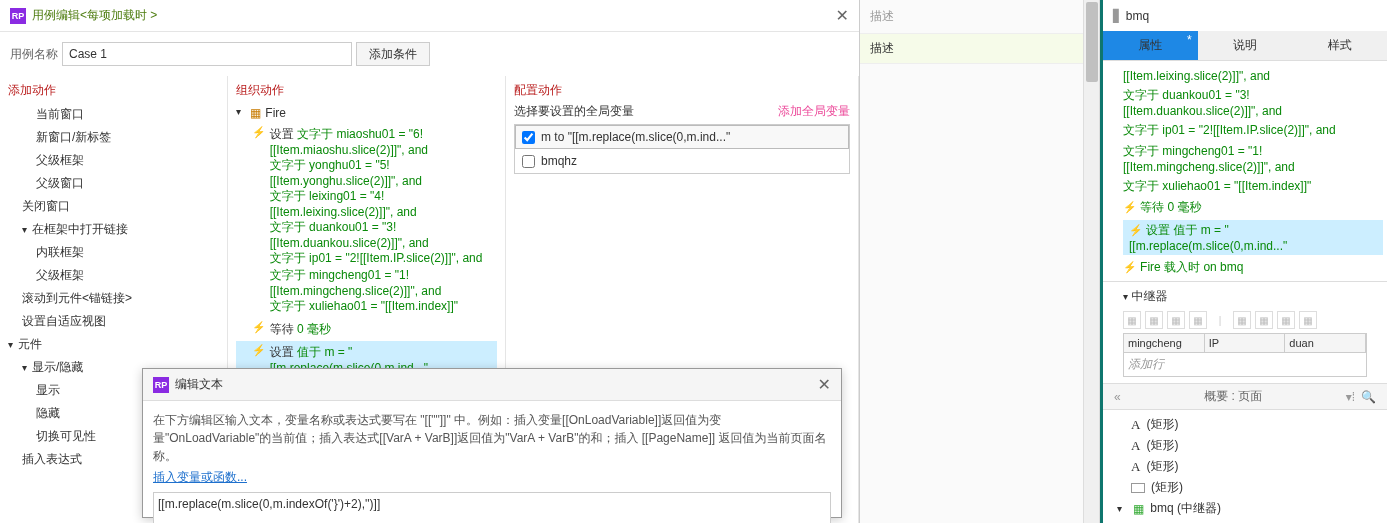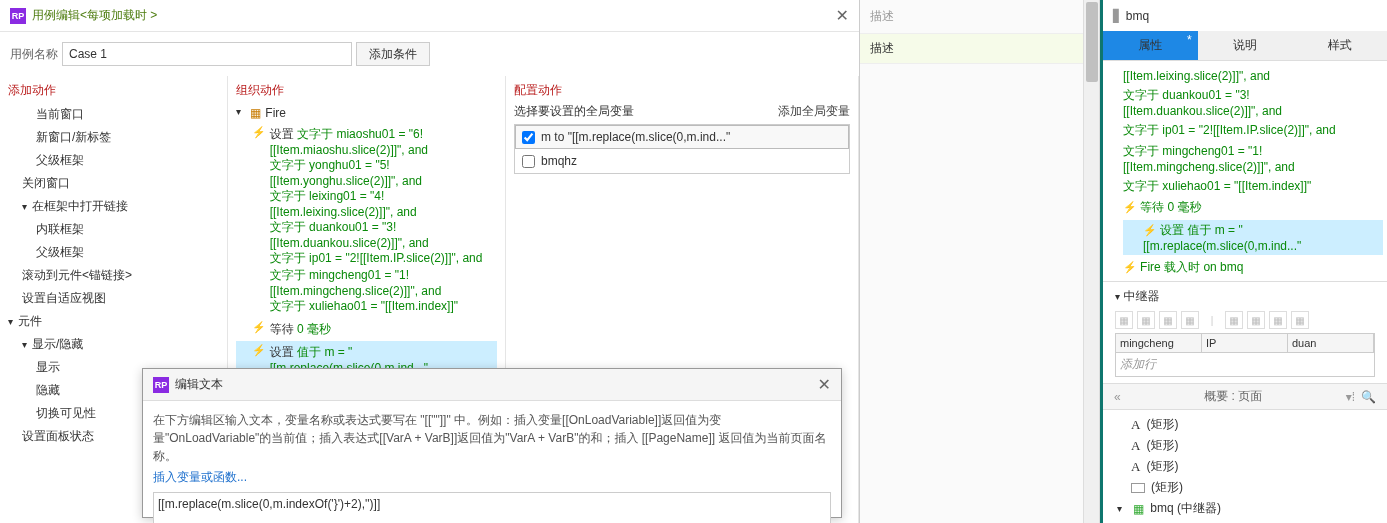--- a/index.html
+++ b/index.html
@@ -22,44 +22,44 @@
 .tree{list-style:none}
 .tree li{padding:3px 0;cursor:pointer;white-space:nowrap}
 .arrow{display:inline-block;width:10px;color:#333;font-size:10px}
 .tree .indent1{padding-left:14px}
 .tree .indent2{padding-left:28px}
 .action-item{display:flex;align-items:flex-start;gap:4px;padding:3px 0}
 .bolt{color:#999;font-size:11px}
 .green{color:#0a8a0a}
 .action-highlighted{background:#cceeff}
 .config-head{display:flex;justify-content:space-between;margin-bottom:4px}
-.config-link{color:#404040;cursor:pointer}
+.config-link{color:#ec4899;cursor:pointer}
 .var-row{display:flex;align-items:center;gap:6px;padding:4px 6px;border:1px solid transparent}
 .var-row.sel{border:1px solid #bbb;background:#f8f8f8}
 .chk{width:13px;height:13px}
 .editor-dialog{position:absolute;left:142px;top:368px;width:700px;height:150px;background:#fff;border:1px solid #999;box-shadow:0 2px 10px rgba(0,0,0,0.2);z-index:10}
 .editor-header{display:flex;align-items:center;padding:6px 10px;background:#f5f5f5;border-bottom:1px solid #ddd}
 .editor-body{padding:10px}
 .editor-hint{color:#555;line-height:1.5}
-.editor-link{color:#1e70cd;cursor:pointer;display:inline-block;margin-top:4px}
+.editor-link{color:#1e70cd;text-decoration:underline;cursor:pointer;display:inline-block;margin-top:4px}
 .editor-textarea{width:100%;height:38px;margin-top:6px;padding:4px;border:1px solid #ccc;resize:none}
 .right-pane{position:absolute;left:860px;top:0;width:240px;height:523px;background:#fafafa;border-right:1px solid #ddd}
 .right-pane .desc-header{padding:8px 10px;color:#999;border-bottom:1px solid #eee}
 .right-pane .desc-row{padding:6px 10px;background:#f6fbe9;border-bottom:1px solid #eee}
 .inspector{position:absolute;left:1100px;top:0;width:287px;height:523px;background:#fff;border-left:3px solid #0f766e;display:flex;flex-direction:column}
 .insp-title{padding:8px 10px;font-size:13px}
 .tabs{display:flex;border-bottom:1px solid #ddd}
 .tab{flex:1;text-align:center;padding:6px 0;background:#f0f0f0;cursor:pointer;position:relative}
 .tab.active{background:#1e88e5;color:#fff}
 .tab.active .star{color:#fff;position:absolute;right:6px;top:2px}
 .insp-tree{padding:6px 4px 10px 20px;overflow:auto}
 .insp-tree .line{padding:2px 0;color:#0a8a0a}
 .insp-tree .line.plain{color:#333}
-.insp-hl{background:#cceeff;padding:2px 20px;margin:2px 0}
-.relay-sec{border-top:1px solid #ddd;padding:6px 12px}
+.insp-hl{background:#cceeff;padding:2px 6px;margin:2px 0}
+.relay-sec{border-top:1px solid #ddd;padding:6px 20px}
 .relay-head{color:#666;margin-bottom:6px}
 .icon-bar{display:flex;gap:4px;margin-bottom:4px}
 .icon-bar span{width:18px;height:18px;border:1px solid #ddd;display:inline-flex;align-items:center;justify-content:center;color:#bbb;font-size:10px}
 .table-head{display:flex;border:1px solid #ccc;background:#f5f5f5}
 .table-head div{flex:1;padding:3px 4px;border-right:1px solid #ccc;font-size:11px}
 .add-row{border:1px solid #ccc;border-top:none;padding:3px 4px;color:#999;font-style:italic}
 .overview{border-top:1px solid #ddd}
 .ov-head{display:flex;align-items:center;padding:4px 8px;background:#f5f5f5;border-bottom:1px solid #ddd}
 .ov-head .t{flex:1;text-align:center;color:#666}
 .ov-head .ico{color:#999;margin:0 3px;cursor:pointer}
@@ -85,32 +85,33 @@
     <button class="btn">添加条件</button>
   </div>
   <div class="columns">
 
     <div class="col col1">
       <div class="col-title">添加动作</div>
       <ul class="tree">
         <li class="indent2"><span>当前窗口</span></li>
         <li class="indent2"><span>新窗口/新标签</span></li>
         <li class="indent2"><span>父级框架</span></li>
+        <li class="indent2"><span>父级窗口</span></li>
         <li class="indent1"><span>关闭窗口</span></li>
         <li class="indent1"><span class="arrow">▾</span><span>在框架中打开链接</span></li>
         <li class="indent2"><span>内联框架</span></li>
         <li class="indent2"><span>父级框架</span></li>
         <li class="indent1"><span>滚动到元件&lt;锚链接&gt;</span></li>
         <li class="indent1"><span>设置自适应视图</span></li>
         <li><span class="arrow">▾</span><span>元件</span></li>
         <li class="indent1"><span class="arrow">▾</span><span>显示/隐藏</span></li>
         <li class="indent2"><span>显示</span></li>
         <li class="indent2"><span>隐藏</span></li>
         <li class="indent2"><span>切换可见性</span></li>
-        <li class="indent1"><span>设置面板状态</span></li>
+        <li class="indent1"><span>插入表达式</span></li>
         <li class="indent1"></li>
 
       </ul>
     </div>
 
     <div class="col col2">
       <div class="col-title">组织动作</div>
       <div class="action-item">
           <span class="arrow">▾</span>
           <span style="color:#c77b00">▦</span> 

